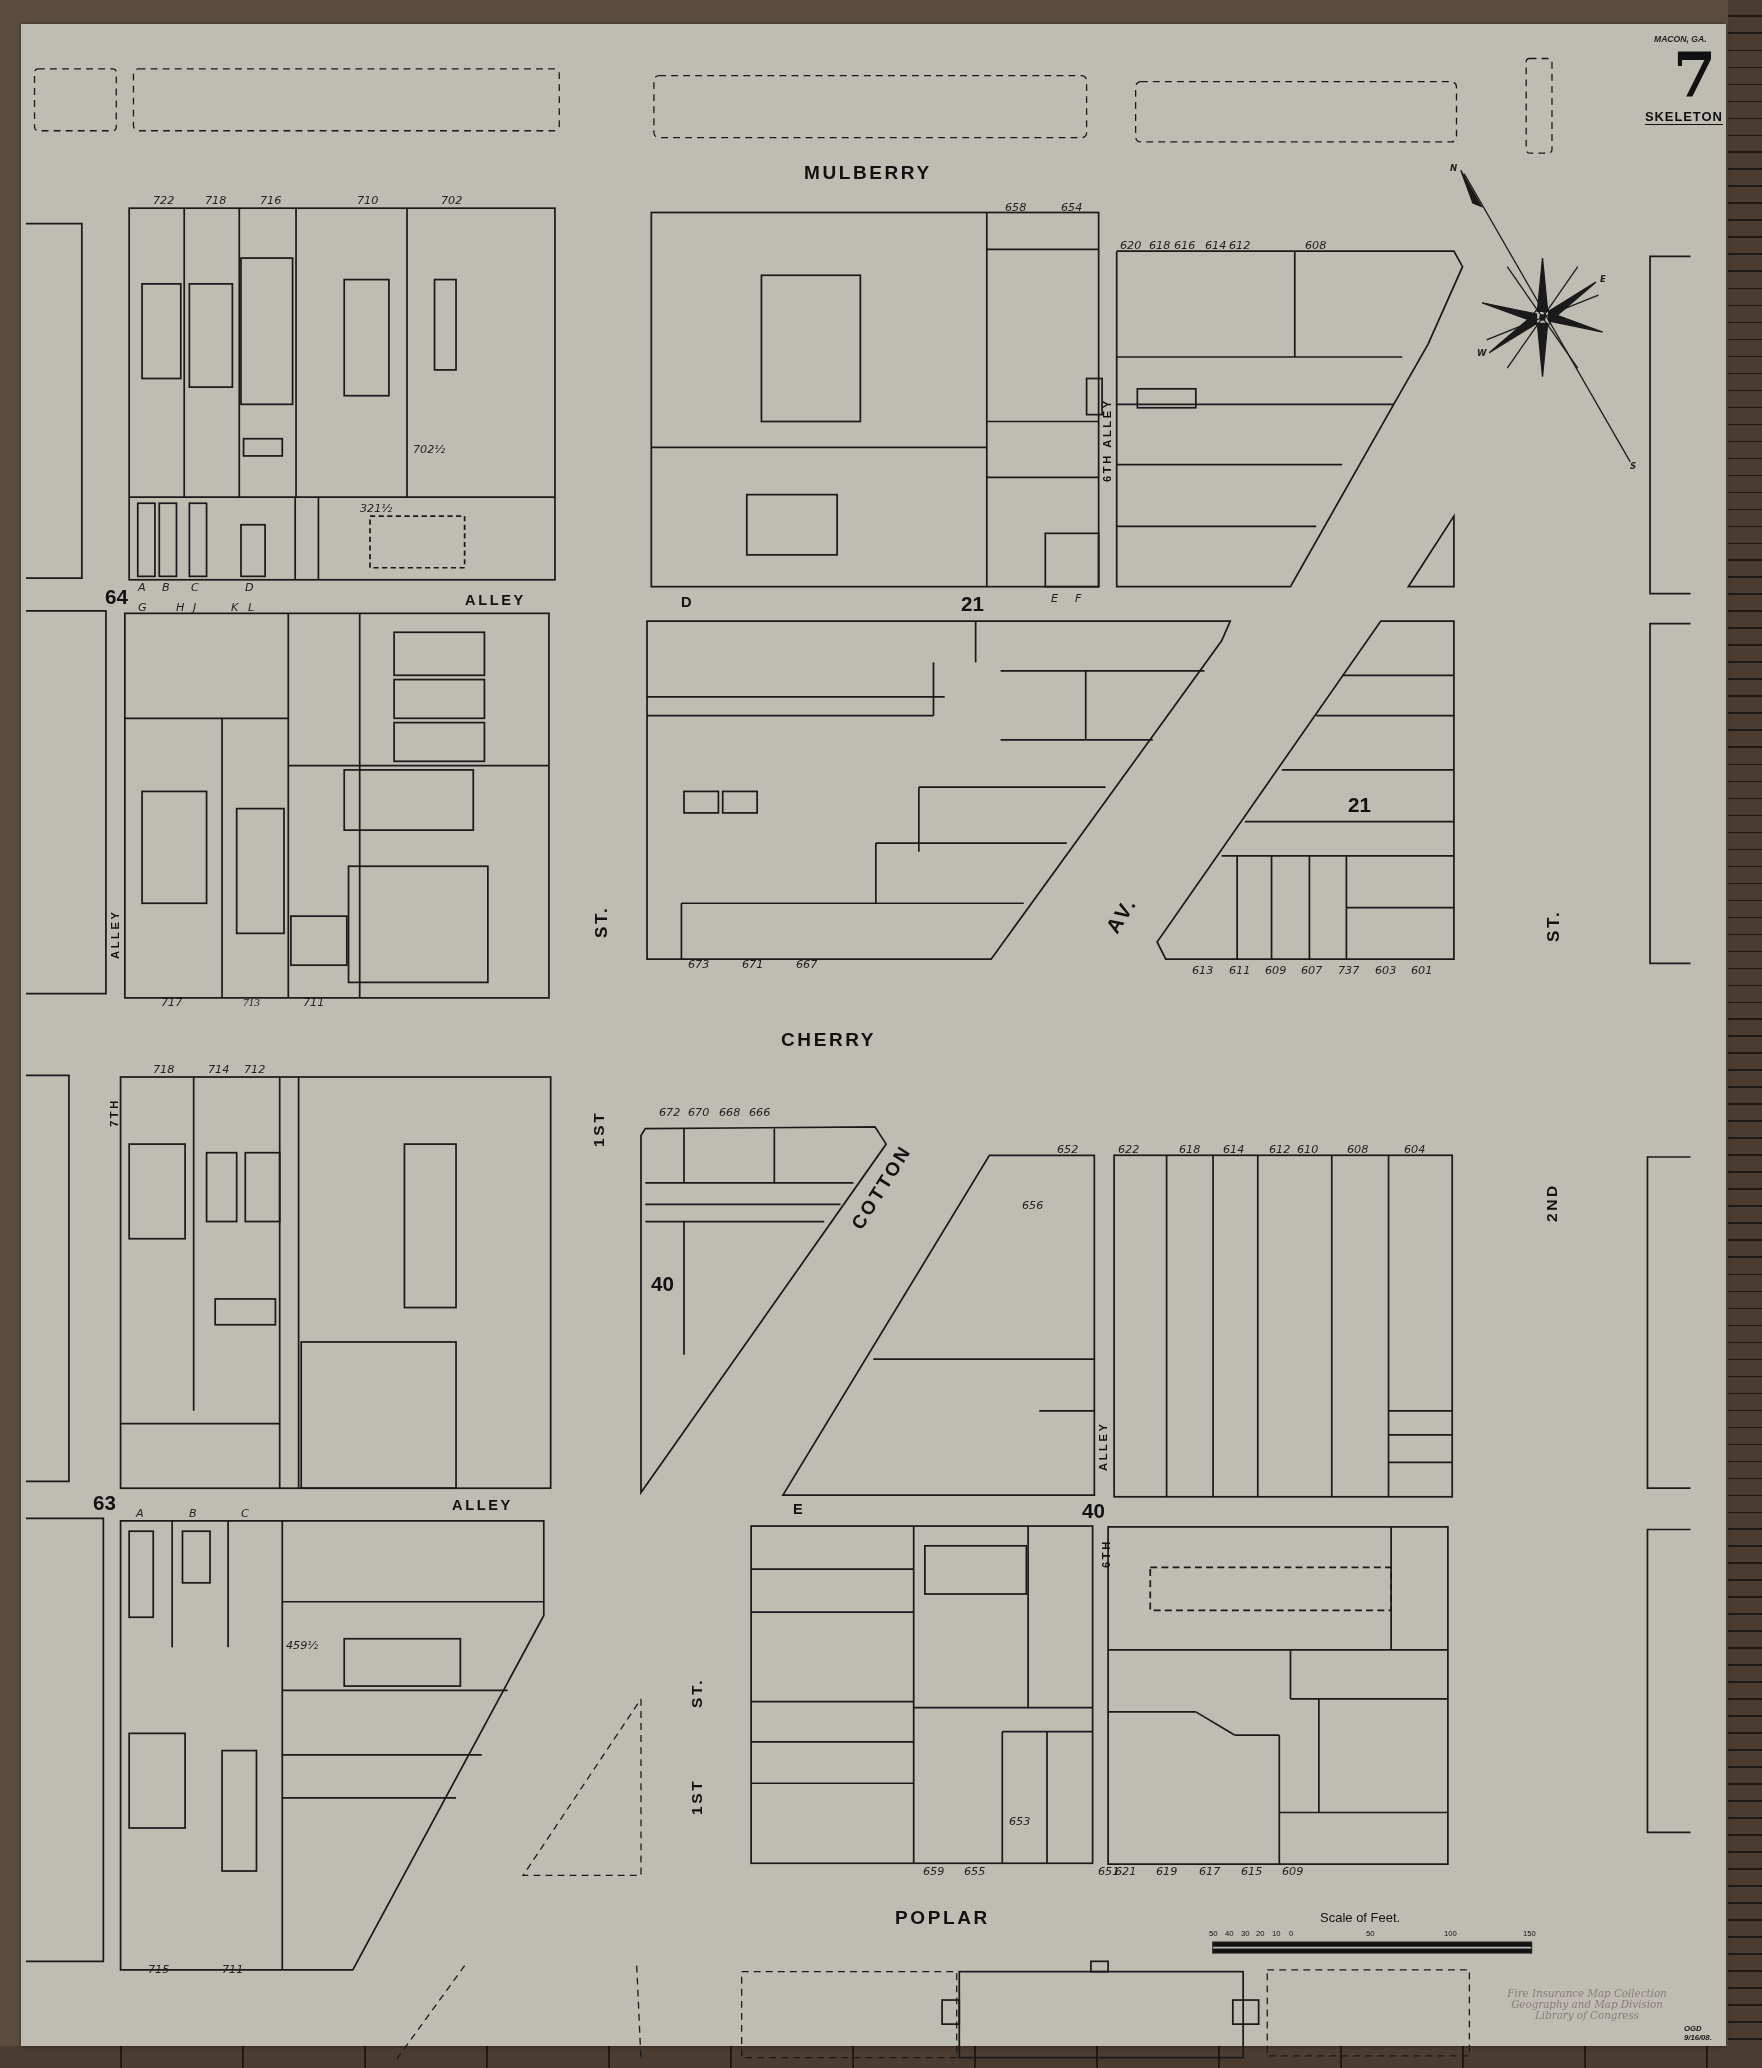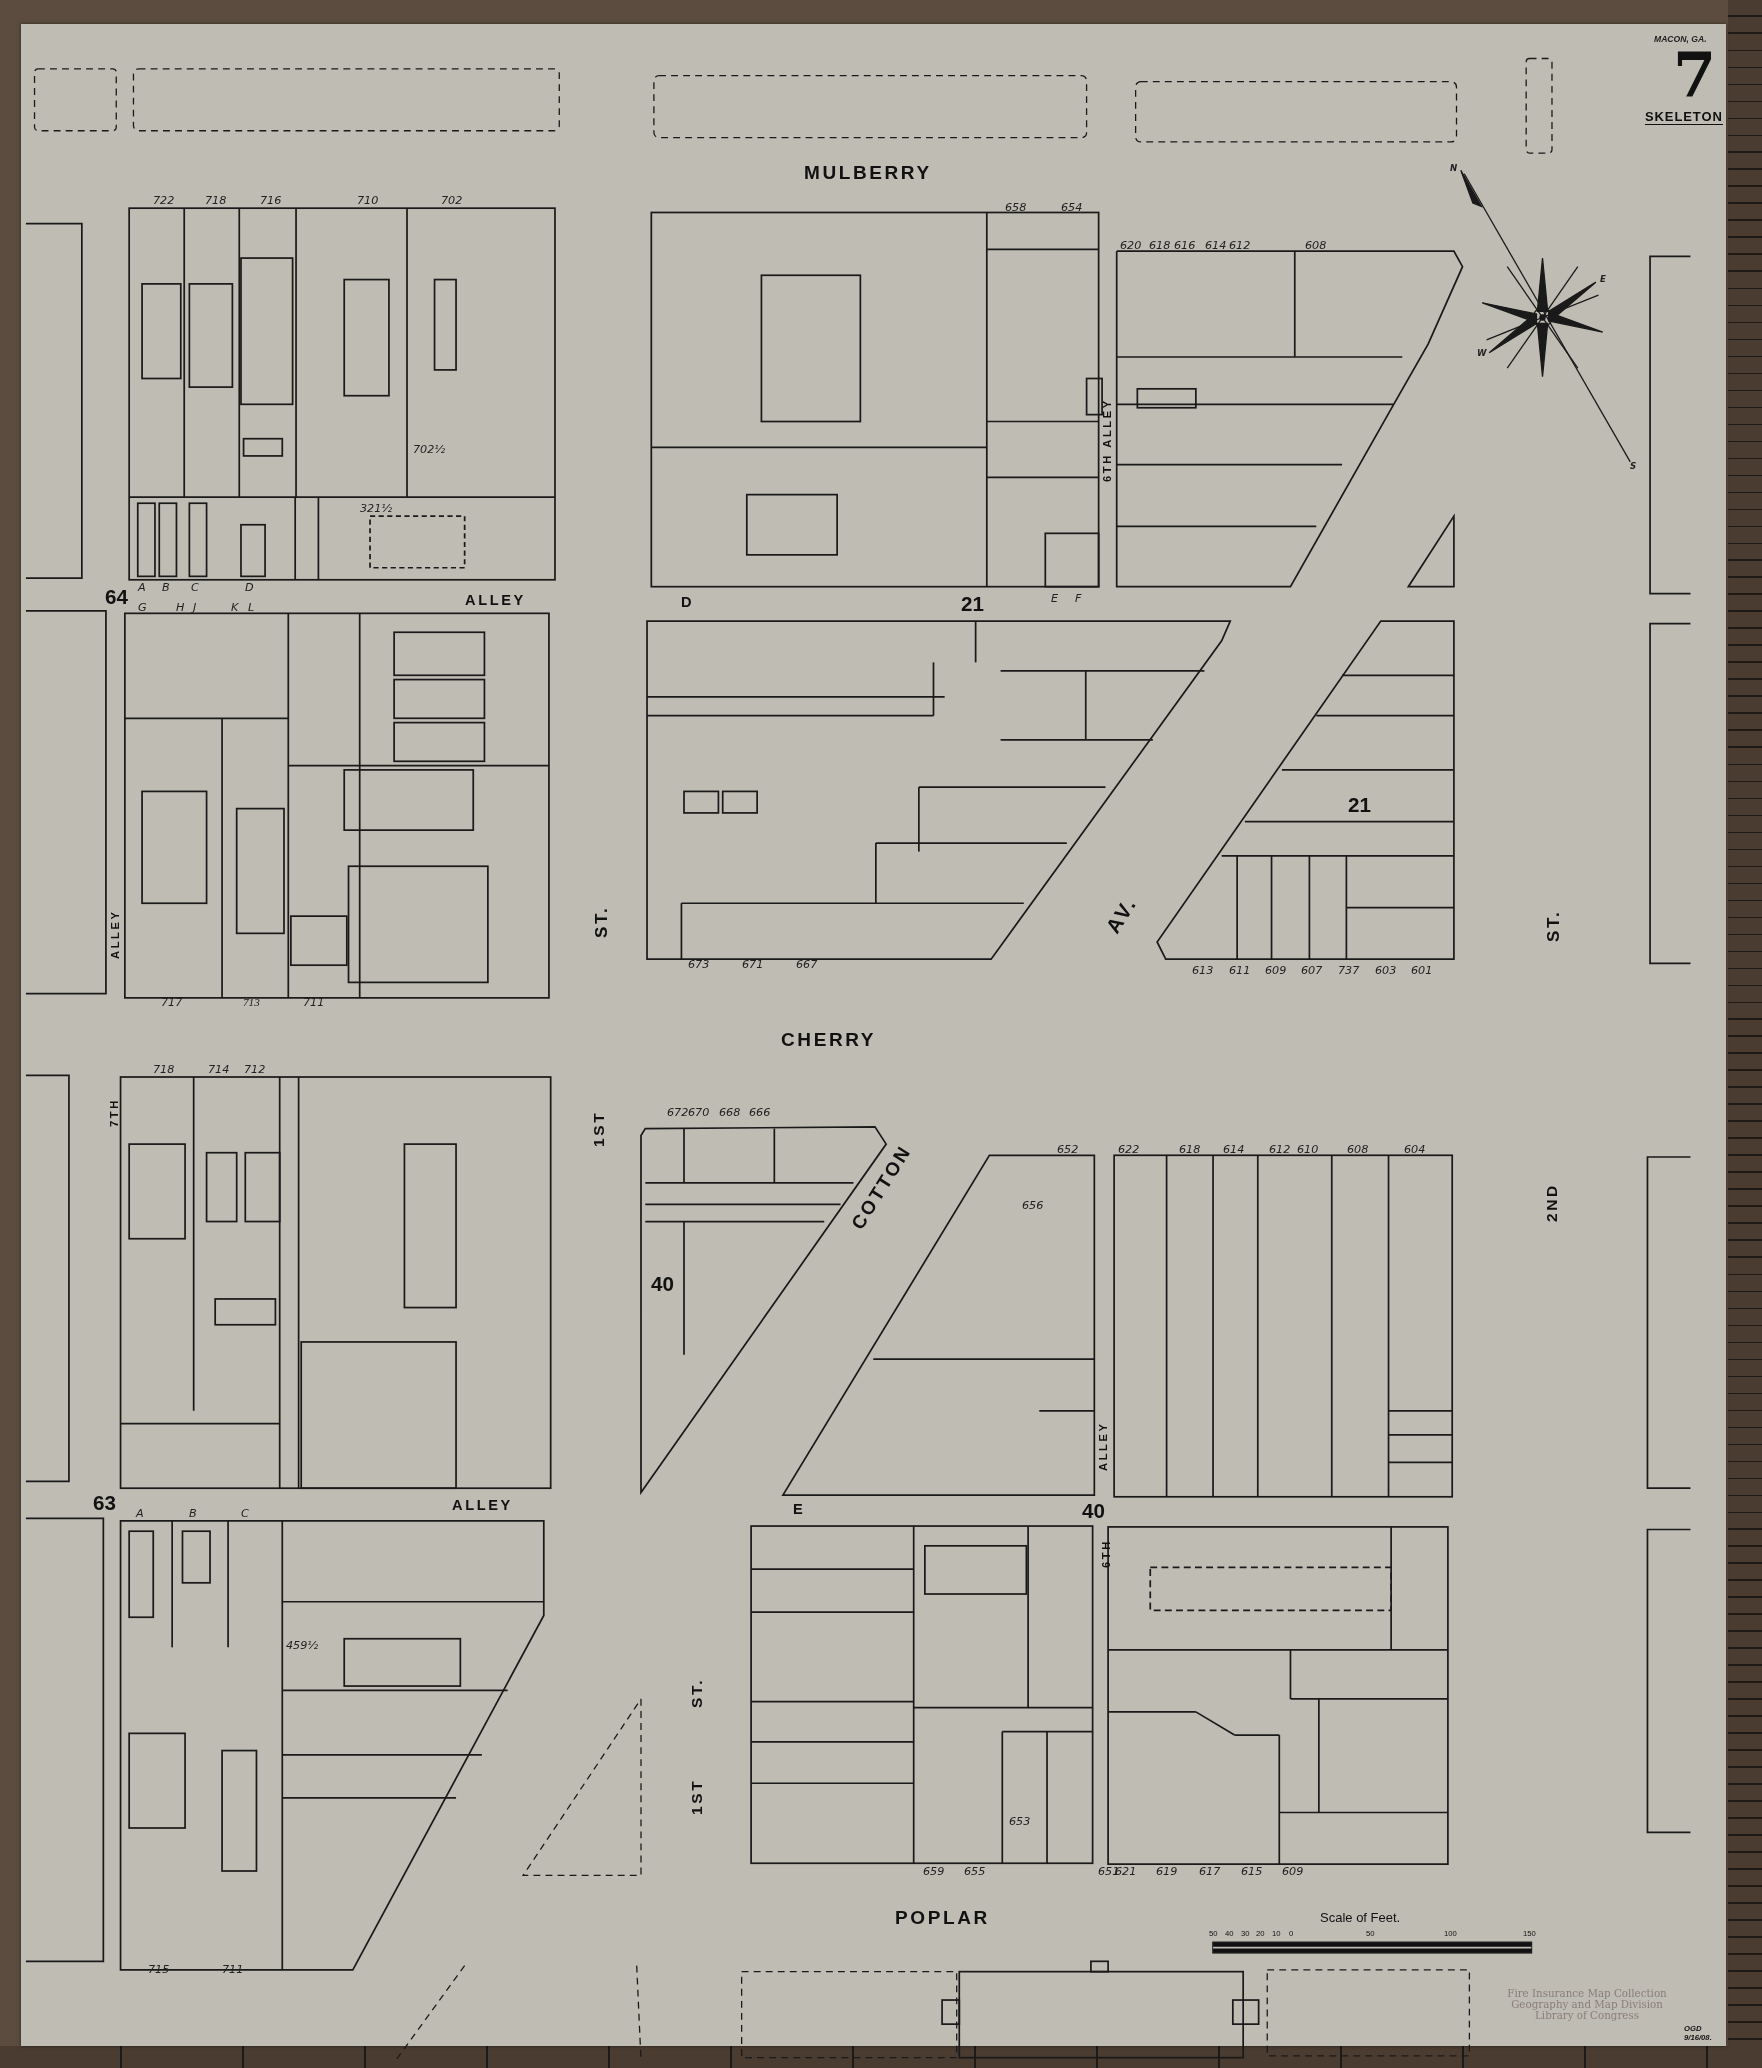--- a/index.html
+++ b/index.html
@@ -11,21 +11,21 @@
   svg.map{position:absolute;left:0;top:0;width:1762px;height:2068px;}
   .street{position:absolute;font-weight:bold;color:#111;letter-spacing:2.6px;font-size:19px;white-space:nowrap;}
   .vert{transform-origin:left top;transform:rotate(-90deg);}
   .num{position:absolute;font-style:italic;font-size:11.2px;color:#222;white-space:nowrap;font-family:"DejaVu Sans",sans-serif;}
   .blocknum{position:absolute;font-weight:bold;font-size:20.6px;color:#111;}
   .title-city{position:absolute;left:1654px;top:34px;font-size:8.6px;font-style:italic;font-weight:bold;color:#222;}
   .title-page{position:absolute;left:1673px;top:45px;font-size:62px;font-weight:bold;font-family:"DejaVu Serif",serif;color:#111;line-height:1;}
   .title-label{position:absolute;left:1645px;top:109px;font-size:13px;font-weight:bold;color:#111;border-bottom:1.7px solid #111;letter-spacing:0.9px;}
   .scale-title{position:absolute;left:1320px;top:1910px;font-size:13px;color:#111;}
   .scale-tick{position:absolute;top:1929px;font-size:7.7px;color:#111;}
-  .stamp{position:absolute;left:1501px;top:1988px;width:172px;text-align:center;font-family:"DejaVu Serif",serif;font-size:10.3px;color:#8a7d7b;line-height:11.2px;}
+  .stamp{position:absolute;left:1501px;top:1988px;width:172px;text-align:center;font-family:"DejaVu Serif",serif;font-size:10.3px;color:#8a7d7b;line-height:11.2px;font-style:italic;}
   .acc{position:absolute;left:1684px;top:2025px;font-size:7.7px;font-style:italic;font-weight:bold;color:#111;line-height:8.6px;}
 </style>
 </head>
 <body>
 
 <div class="board"></div>
 <div class="ruler-right"></div>
 <div class="ruler-bottom"></div>
 <div class="sheet"></div>
 
@@ -339,21 +339,21 @@
 <div class="num" style="left:1192px;top:964px;">613</div>
 <div class="num" style="left:1229px;top:964px;">611</div>
 <div class="num" style="left:1265px;top:964px;">609</div>
 <div class="num" style="left:1301px;top:964px;">607</div>
 <div class="num" style="left:1338px;top:964px;">737</div>
 <div class="num" style="left:1375px;top:964px;">603</div>
 <div class="num" style="left:1411px;top:964px;">601</div>
 <div class="num" style="left:153px;top:1063px;">718</div>
 <div class="num" style="left:208px;top:1063px;">714</div>
 <div class="num" style="left:244px;top:1063px;">712</div>
-<div class="num" style="left:659px;top:1106px;margin-left:8px;">672</div>
+<div class="num" style="left:659px;top:1106px;">672</div>
 <div class="num" style="left:688px;top:1106px;">670</div>
 <div class="num" style="left:719px;top:1106px;">668</div>
 <div class="num" style="left:749px;top:1106px;">666</div>
 <div class="num" style="left:1022px;top:1199px;font-style:italic;">656</div>
 <div class="num" style="left:1057px;top:1143px;">652</div>
 <div class="num" style="left:1118px;top:1143px;">622</div>
 <div class="num" style="left:1179px;top:1143px;">618</div>
 <div class="num" style="left:1223px;top:1143px;">614</div>
 <div class="num" style="left:1269px;top:1143px;">612</div>
 <div class="num" style="left:1297px;top:1143px;">610</div>

